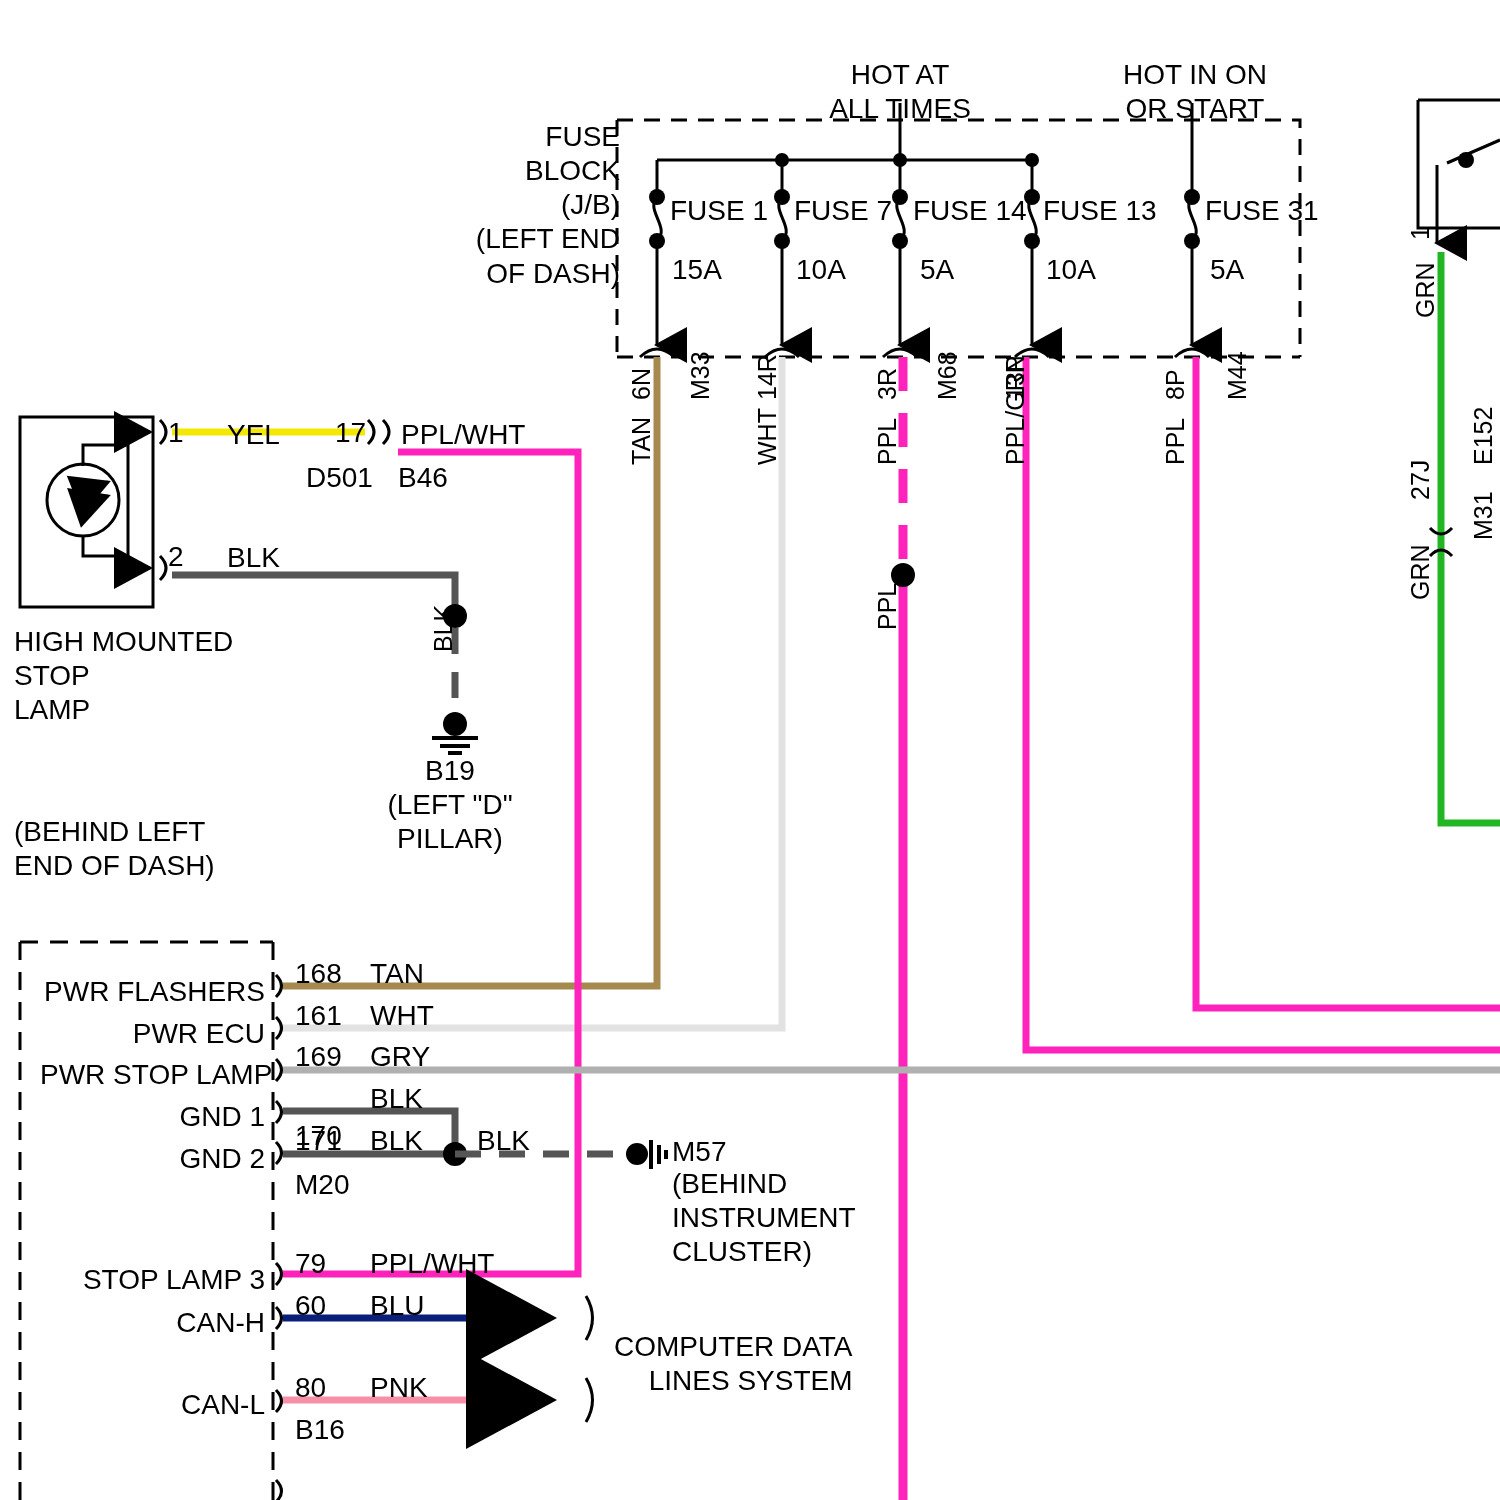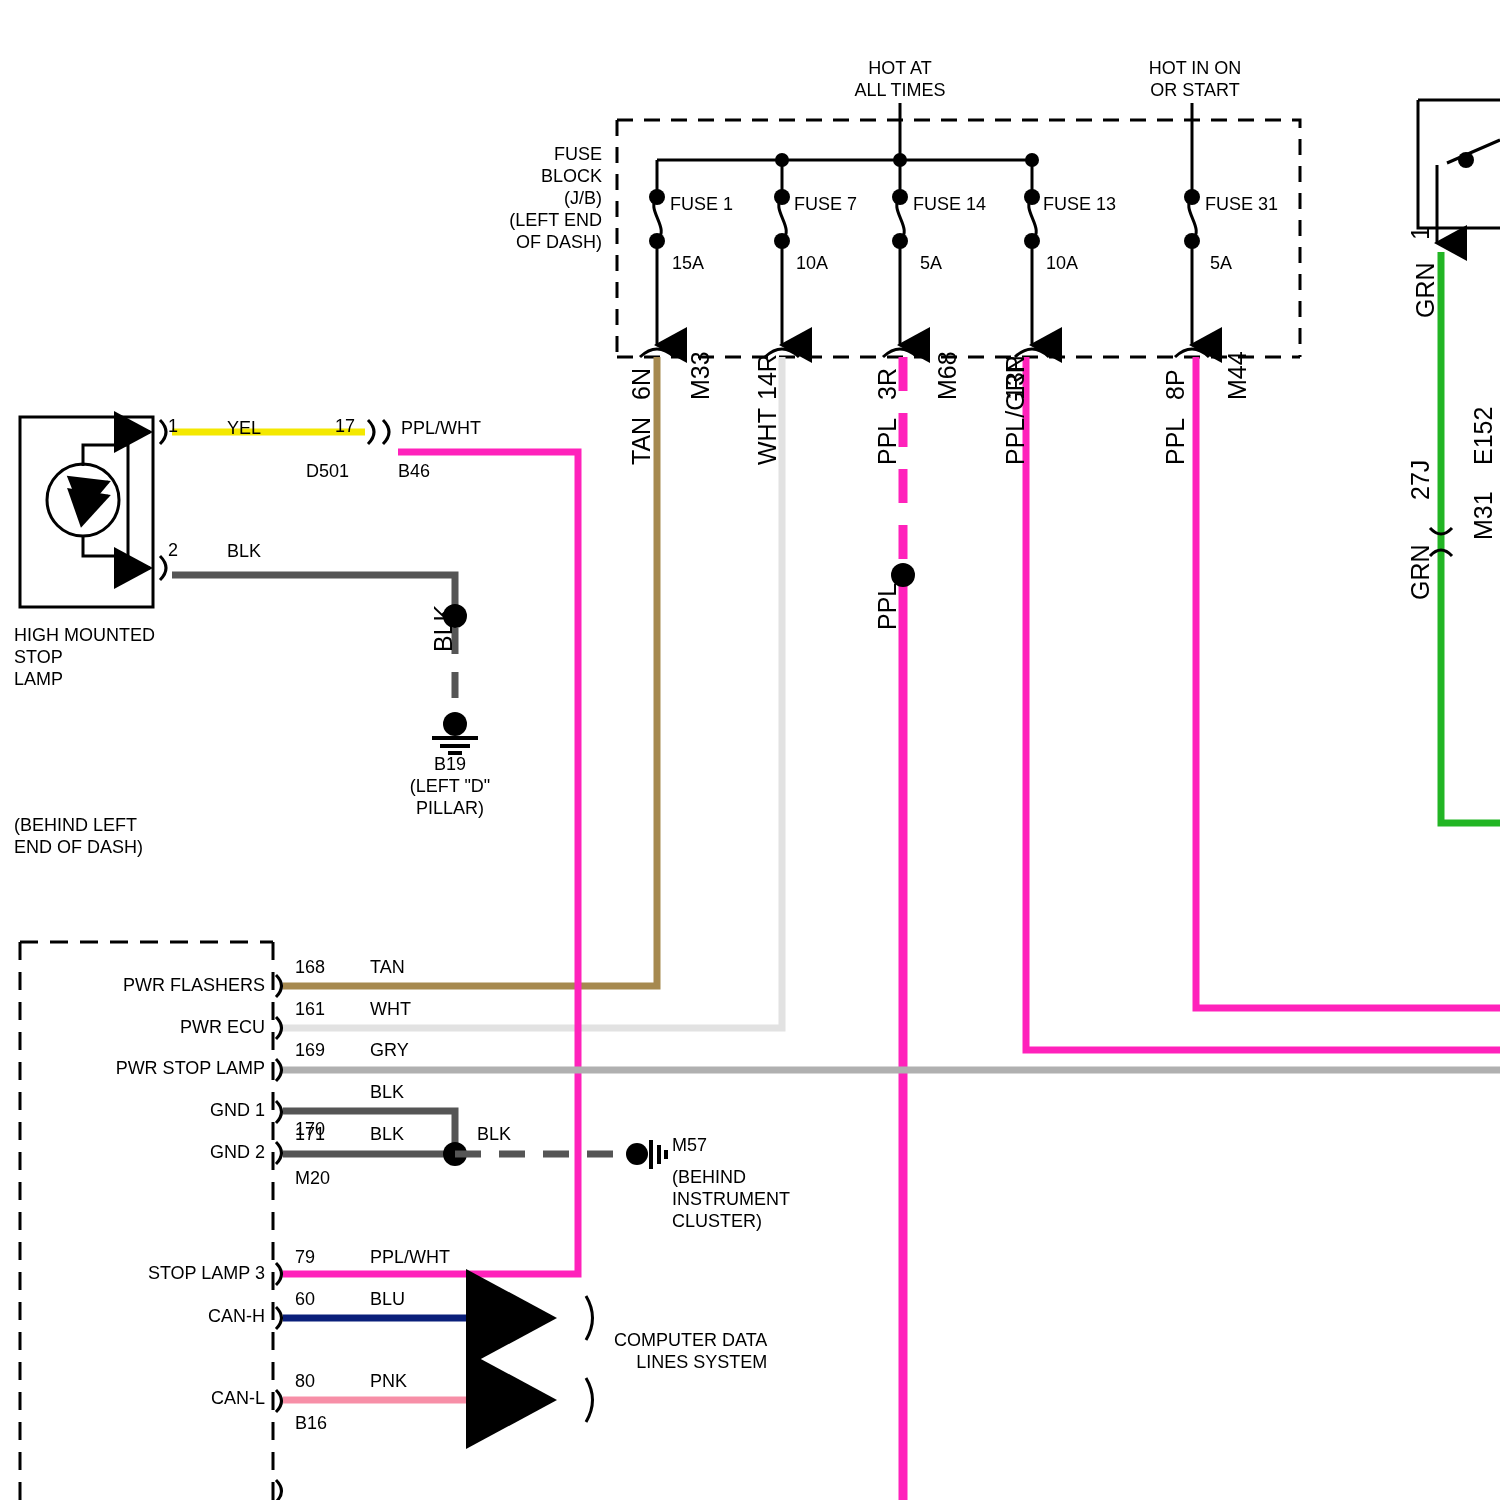--- a/index.html
+++ b/index.html
@@ -23,21 +23,21 @@
     height: 1500px;
   }
   .lbl {
     position: absolute;
     font-family: "Liberation Sans", sans-serif;
     color: #000000;
     white-space: pre;
     line-height: 1.22;
   }
   .f25 { font-size: 25px; }
-  .f26 { font-size: 18px; }
+  .f26 { font-size: 28px; }
   .vert {
     transform-origin: left top;
     transform: rotate(-90deg);
   }
   .ctr { text-align: center; }
   .rt  { text-align: right; }
 </style>
 </head>
 <body>
 
@@ -213,21 +213,21 @@
     <path d="M586,1378 q13,22 0,44" fill="none" stroke="#000" stroke-width="3"></path>
 
     <g fill="none" stroke="#000" stroke-width="3">
       <path d="M276,1480 q11,11 0,22"></path>
     </g>
   </svg>
 
   <div class="lbl f26 ctr" style="left:800px; top:58px; width:200px;">HOT AT<br>ALL TIMES</div>
   <div class="lbl f26 ctr" style="left:1105px; top:58px; width:180px;">HOT IN ON<br>OR START</div>
 
-  <div class="lbl f26 rt" style="left:420px; top:120px; width:182px;margin-top:24px;">FUSE<br>BLOCK<br>(J/B)<br>(LEFT END<br>OF DASH)</div>
+  <div class="lbl f26 rt" style="left:438px; top:120px; width:182px;">FUSE<br>BLOCK<br>(J/B)<br>(LEFT END<br>OF DASH)</div>
 
   <div class="lbl f26" style="left:670px; top:194px;">FUSE 1</div>
   <div class="lbl f26" style="left:794px; top:194px;">FUSE 7</div>
   <div class="lbl f26" style="left:913px; top:194px;">FUSE 14</div>
   <div class="lbl f26" style="left:1043px; top:194px;">FUSE 13</div>
   <div class="lbl f26" style="left:1205px; top:194px;">FUSE 31</div>
 
   <div class="lbl f26" style="left:672px; top:253px;">15A</div>
   <div class="lbl f26" style="left:796px; top:253px;">10A</div>
   <div class="lbl f26" style="left:920px; top:253px;">5A</div>

